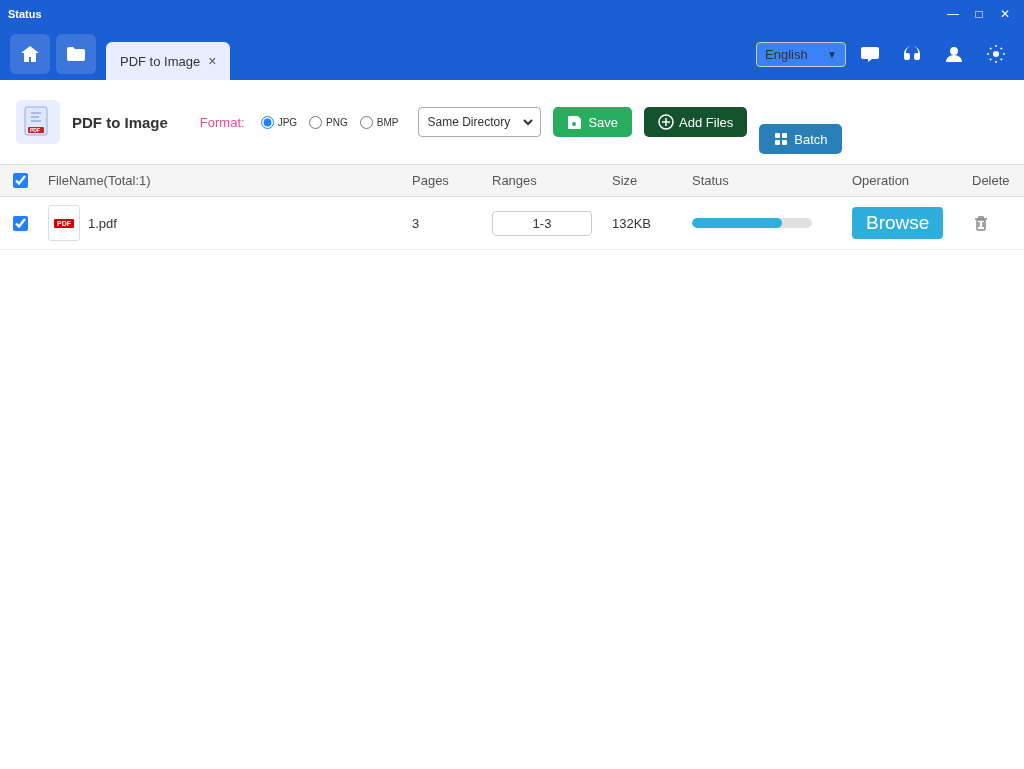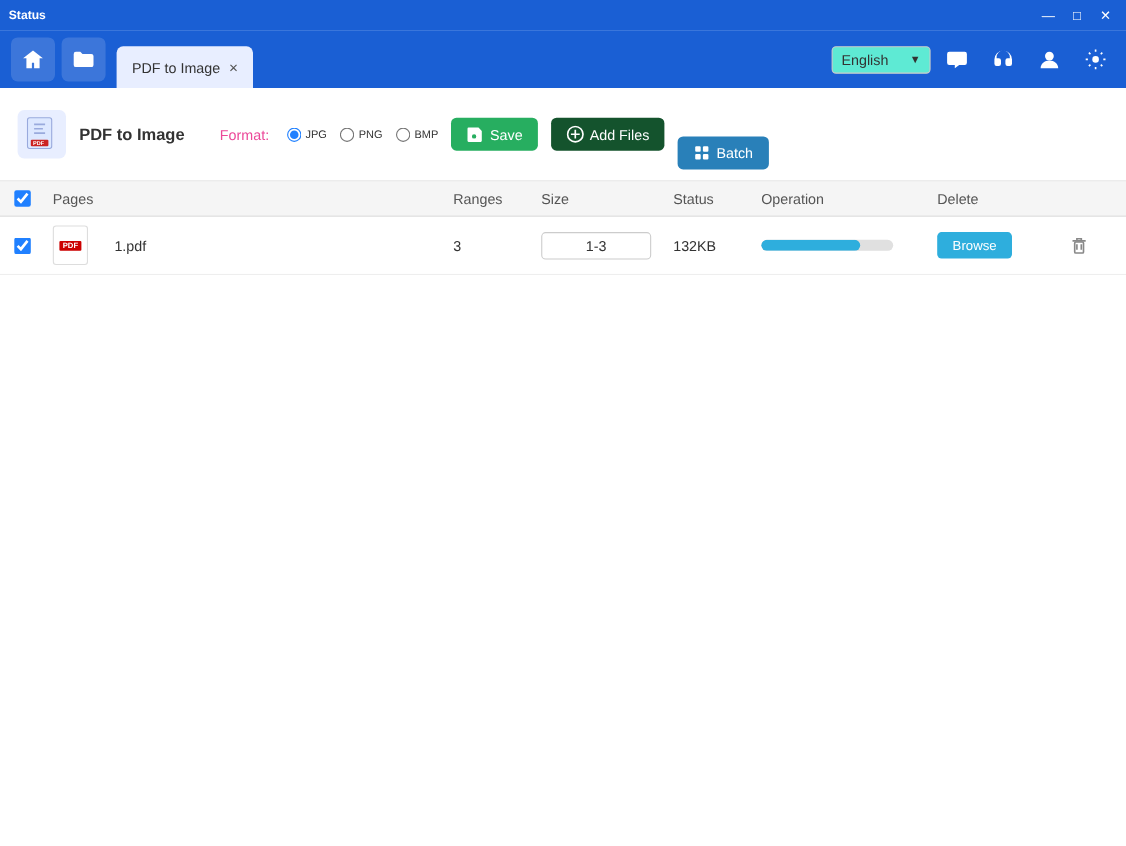--- a/index.html
+++ b/index.html
@@ -94,21 +94,21 @@
       line-height: 1;
     }
 
     .navbar-right {
       display: flex;
       align-items: center;
       gap: 6px;
       margin-left: auto;
     }
     .lang-select {
-      background: #5eead4;
+      background: #3b82f6;
       border: 1px solid #ccc;
       border-radius: 4px;
       padding: 4px 8px;
       font-size: 13px;
       color: #333;
       cursor: pointer;
       display: flex;
       align-items: center;
       gap: 4px;
       min-width: 90px;
@@ -271,21 +271,21 @@
     .table-cell {
       padding: 0 8px;
       display: flex;
       align-items: center;
       font-size: 13px;
       color: #333;
     }
     .cell-filename {
       display: flex;
       align-items: center;
-      gap: 24px;
+      gap: 8px;
     }
     .pdf-icon {
       width: 32px;
       height: 36px;
       background: white;
       border: 1px solid #ddd;
       border-radius: 3px;
       display: flex;
       align-items: center;
       justify-content: center;
@@ -323,21 +323,21 @@
       height: 100%;
       background: #2eaedd;
       border-radius: 5px;
     }
     .btn-browse {
       background: #2eaedd;
       border: none;
       border-radius: 4px;
       color: white;
       padding: 5px 14px;
-      font-size: 12px;
+      font-size: 19px;
       cursor: pointer;
     }
     .btn-delete {
       background: transparent;
       border: none;
       cursor: pointer;
       color: #888;
       font-size: 18px;
       display: flex;
       align-items: center;
@@ -444,20 +444,26 @@
       <label class="radio-item">
         <input type="radio" name="format" value="png" style="">
         <label>PNG</label>
       </label>
       <label class="radio-item">
         <input type="radio" name="format" value="bmp" style="">
         <label>BMP</label>
       </label>
     </div>
 
+    <div class="dir-select" style="border:1px solid #aaa; border-radius:4px; padding:0 4px; height:30px;">
+      <select style="border:none;background:transparent;font-size:12px;color:#333;outline:none;cursor:pointer;">
+        <option>Same Directory</option>
+        <option>Custom Directory</option>
+      </select>
+    </div>
 
     <button class="btn-save">
       <svg width="16" height="16" viewBox="0 0 16 16" fill="white">
         <path d="M2 2h9l3 3v9a1 1 0 01-1 1H2a1 1 0 01-1-1V3a1 1 0 011-1zm5 10a2 2 0 100-4 2 2 0 000 4zm-2-8h4v3H5V4z"></path>
       </svg>
       <span>Save</span>
     </button>
     <button class="btn-add">
       <svg width="16" height="16" viewBox="0 0 16 16" fill="white">
         <circle cx="8" cy="8" r="7" fill="none" stroke="white" stroke-width="1.5"></circle>
@@ -474,20 +480,23 @@
       </svg>
       <span>Batch</span>
     </button>
   </div>
 
   <div class="table-container">
 
     <div class="table-header">
       <div class="table-header-cell checkbox-cell">
         <input type="checkbox" checked="" style="">
+      </div>
+      <div class="table-header-cell">
+        <span>FileName(Total:1)</span>
       </div>
       <div class="table-header-cell">
         <span>Pages</span>
       </div>
       <div class="table-header-cell">
         <span>Ranges</span>
       </div>
       <div class="table-header-cell">
         <span>Size</span>
       </div>

